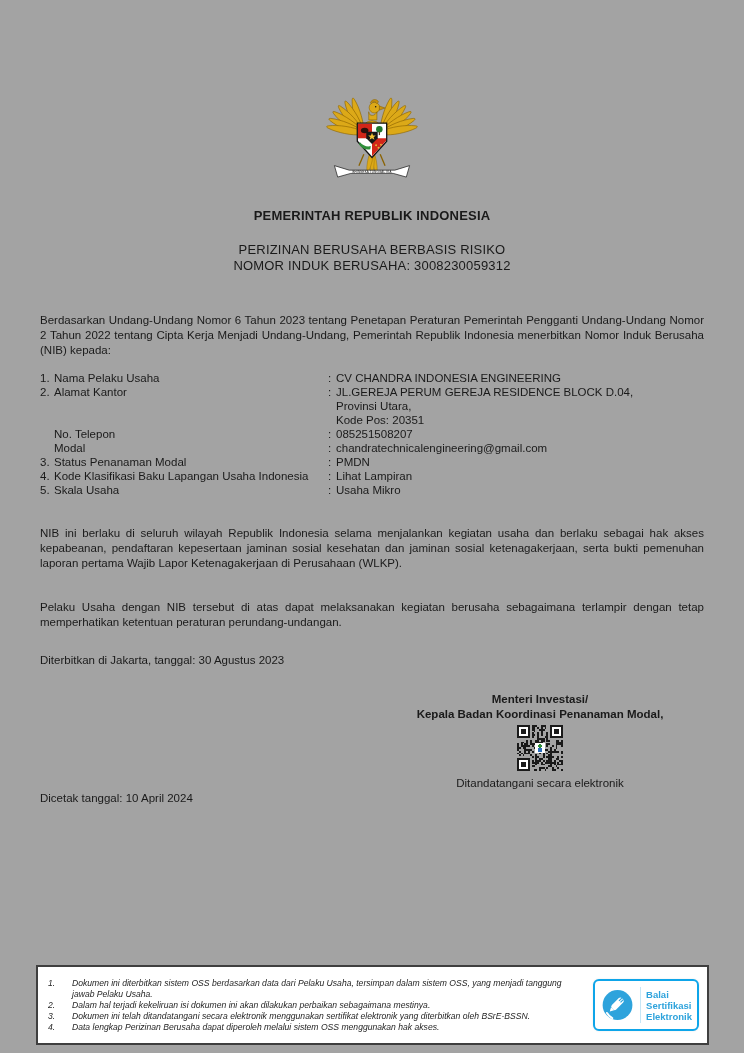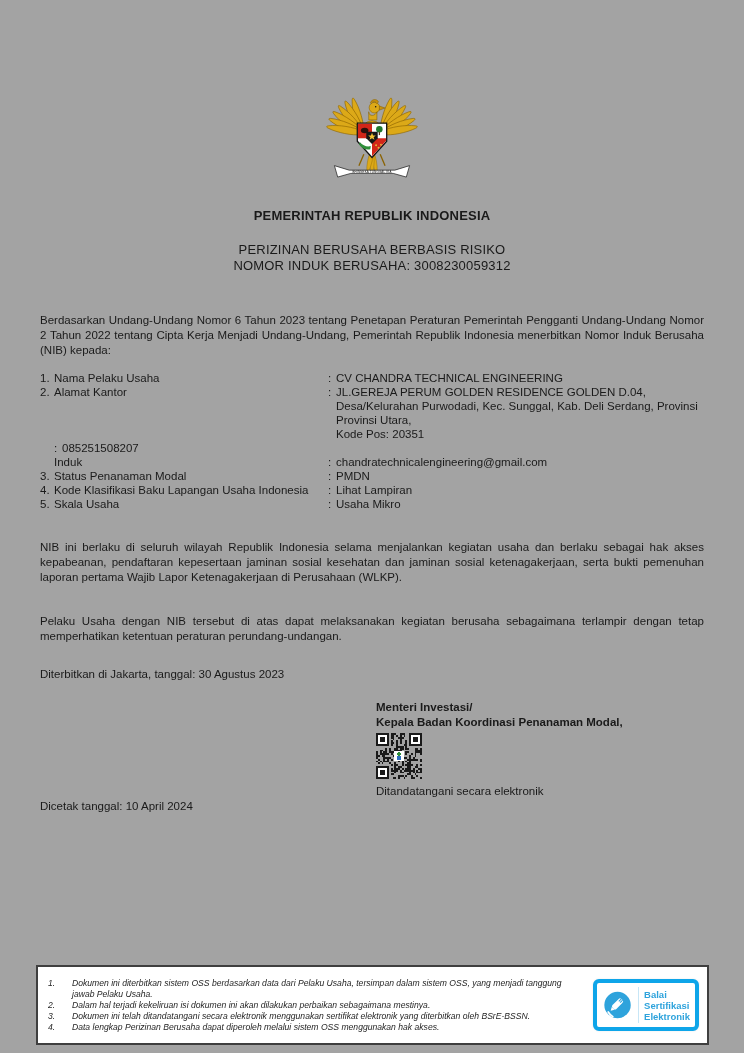--- a/index.html
+++ b/index.html
@@ -22,38 +22,38 @@
   .intro{margin-top:40px;text-align:justify;line-height:15px;}
   .fields{margin-top:13px;line-height:14px;}
   .frow{display:flex;}
   .fnum{width:14px;flex:0 0 14px;}
   .flabel{width:274px;flex:0 0 274px;}
   .fvalue{flex:1;display:flex;}
   .fcolon{width:8px;flex:0 0 8px;}
   .fv-text{flex:1;}
   .para{margin-top:29px;text-align:justify;line-height:15px;}
   .issued{margin-top:23px;line-height:15px;}
-  .sig-block{margin:18px 0 0 auto;width:328px;text-align:left;}
+  .sig-block{margin:24px 0 0 auto;width:328px;text-align:center;}
   .sig-line{font-weight:bold;line-height:15px;}
   .qr-wrap{margin-top:3px;line-height:0;}
   .sig-note{margin-top:5px;line-height:15px;}
   .printed{line-height:15px;}
   .footer-box{
     position:absolute;left:36px;top:965px;width:673px;height:80px;
     box-sizing:border-box;border:2px solid #3f3f3f;
     display:flex;align-items:center;
     padding:5px 8px 5px 10px;background:#fff;
   }
   .notes{flex:1;font-size:8.6px;font-style:italic;line-height:11px;color:#1f1f1f;padding-right:10px;}
   .note-row{display:flex;}
   .note-num{width:24px;flex:0 0 24px;}
   .note-text{flex:1;}
   .bse-card{
     flex:0 0 auto;width:106px;height:52px;background:#fff;
-    border:4px solid #0ea5e9;border-radius:6px;
+    border:2px solid #0ea5e9;border-radius:6px;
     box-shadow:0 0 2px rgba(0,0,0,.10);
     display:flex;align-items:center;padding:0 5px;gap:5px;box-sizing:border-box;
   }
   .bse-divider{width:1px;height:36px;background:#c7e6f6;flex:0 0 1px;}
   .bse-text{color:#2ea3dc;font-weight:bold;font-size:9.5px;line-height:11px;}
 </style>
 </head>
 <body>
 
 <div class="page">
@@ -129,49 +129,49 @@
 
     <p class="intro">Berdasarkan Undang-Undang Nomor 6 Tahun 2023 tentang Penetapan Peraturan Pemerintah Pengganti Undang-Undang Nomor 2 Tahun 2022 tentang Cipta Kerja Menjadi Undang-Undang, Pemerintah Republik Indonesia menerbitkan Nomor Induk Berusaha (NIB) kepada:</p>
 
     <div class="fields">
 
       <div class="frow">
         <span class="fnum">1.</span>
         <span class="flabel">Nama Pelaku Usaha</span>
         <span class="fvalue">
             <span class="fcolon">:</span>
-            <span class="fv-text">CV CHANDRA TECHNICAL ENGINEERING</span>
+            <span class="fv-text">CV CHANDRA INDONESIA ENGINEERING</span>
           </span>
       </div>
 
       <div class="frow">
         <span class="fnum">2.</span>
         <span class="flabel">Alamat Kantor</span>
         <span class="fvalue">
             <span class="fcolon">:</span>
             <span class="fv-text">
-          <div>JL.GEREJA PERUM GOLDEN RESIDENCE GOLDEN D.04,</div>
-          <div>Desa/Kelurahan Purwodadi, Kec. Sunggal, Kab. Deli Serdang, Provinsi</div>
+          <div>JL.GEREJA PERUM GEREJA RESIDENCE BLOCK D.04,</div>
           <div>Provinsi Utara,</div>
           <div>Kode Pos: 20351</div>
         </span>
           </span>
       </div>
 
       <div class="frow">
         <span class="fnum"></span>
+        <span class="flabel">No. Telepon</span>
         <span class="fvalue">
             <span class="fcolon">:</span>
             <span class="fv-text">085251508207</span>
           </span>
       </div>
 
       <div class="frow">
         <span class="fnum"></span>
-        <span class="flabel">Induk</span>
+        <span class="flabel">Modal</span>
         <span class="fvalue">
             <span class="fcolon">:</span>
             <span class="fv-text">chandratechnicalengineering@gmail.com</span>
           </span>
       </div>
 
       <div class="frow">
         <span class="fnum">3.</span>
         <span class="flabel">Status Penanaman Modal</span>
         <span class="fvalue">

